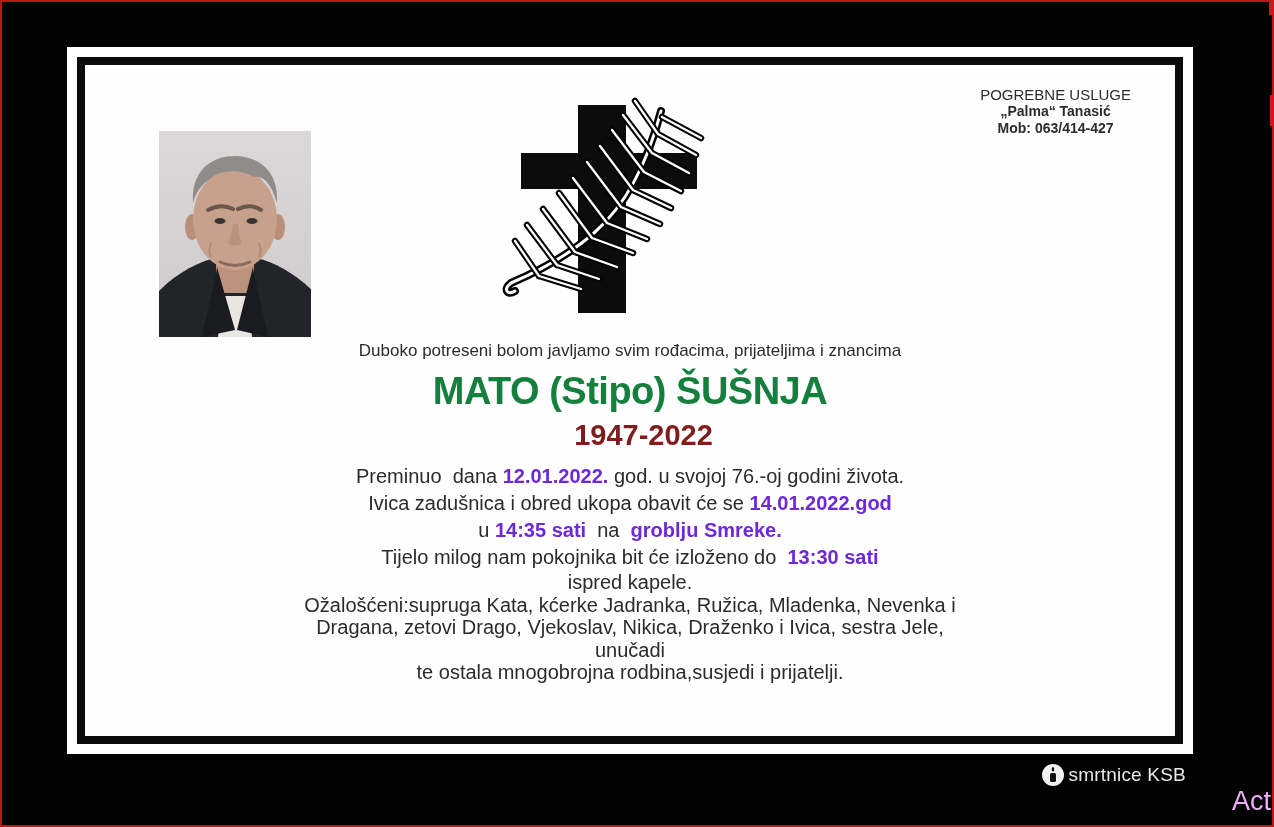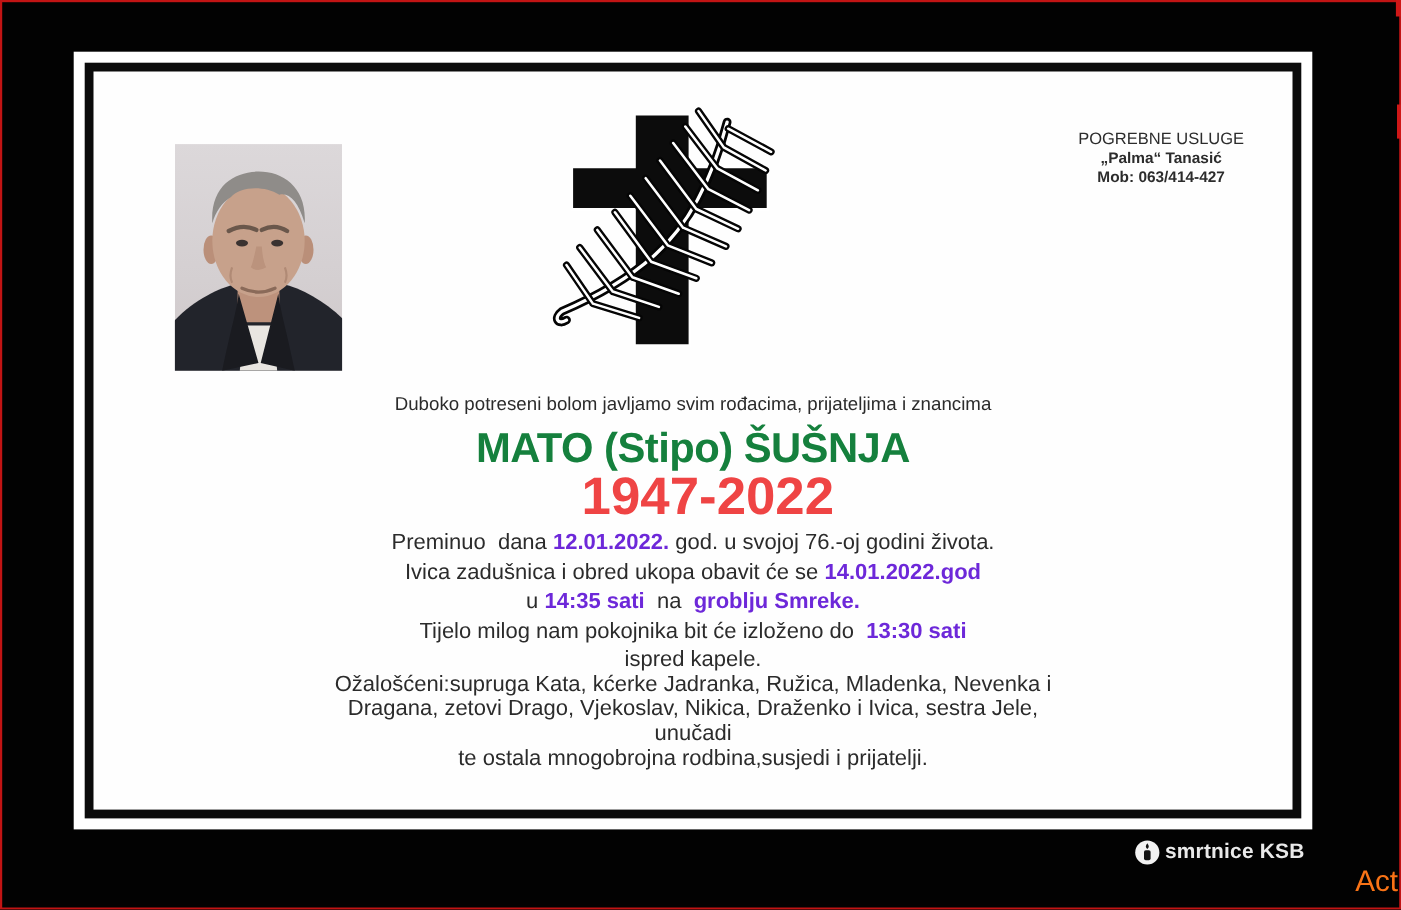--- a/index.html
+++ b/index.html
@@ -16,54 +16,54 @@
     position:absolute;left:67px;top:47px;width:1126px;height:707px;
     background:#ffffff;padding:10px;box-sizing:border-box;
   }
   .card-inner{
     position:relative;width:100%;height:100%;
     border:8px solid #0b0b0b;box-sizing:border-box;background:#fefefe;
   }
 
   .funeral-home{
     position:absolute;top:21px;right:44px;text-align:center;
-    color:#2c2c2c;line-height:17px;margin-top:32px;
+    color:#2c2c2c;line-height:17px;
   }
   .fh1{font-size:15px;}
   .fh2,.fh3{font-size:14px;font-weight:bold;}
 
   .photo{position:absolute;left:74px;top:66px;width:152px;height:206px;}
   .photo svg{display:block;}
 
   .cross{position:absolute;left:414px;top:28px;width:242px;height:232px;}
   .cross svg{display:block;}
 
   .text-area{
     position:absolute;left:0;right:0;top:268px;text-align:center;color:#2b2b2b;
   }
-  .announce{font-size:17px;line-height:35px;white-space:pre-wrap;margin-top:17px;}
+  .announce{font-size:17px;line-height:35px;white-space:pre-wrap;}
   .name{
     font-size:38px;font-weight:bold;color:#15803d;line-height:41px;
     margin-top:3px;letter-spacing:-0.5px;
   }
-  .years{font-size:48px;font-weight:bold;color:#ef4444;line-height:46px;margin-left:27px;}
+  .years{font-size:29px;font-weight:bold;color:#7f1d1d;line-height:46px;margin-left:27px;}
   .detail-block{margin-top:5px;font-size:20px;line-height:27px;}
   .detail-block span,.detail-block b{white-space:pre-wrap;}
   .detail-block b{color:#6d28d9;}
   .tail-block{font-size:20px;line-height:22.5px;}
 
   .brand{
     position:absolute;right:88px;top:763px;display:flex;align-items:center;
     gap:4px;z-index:5;
   }
   .brand-icon{width:24px;height:24px;display:inline-block;}
-  .brand-text{color:#e9e9e9;font-size:19px;letter-spacing:0.2px;font-weight:bold;}
+  .brand-text{color:#e9e9e9;font-size:19px;letter-spacing:0.2px;}
 
   .watermark{
-    position:absolute;right:3px;top:786px;color:#f97316;font-size:27px;
+    position:absolute;right:3px;top:786px;color:#f0abfc;font-size:27px;
     font-weight:300;z-index:5;
   }
 </style>
 </head>
 <body>
 
 <div class="screen">
 
   <div class="card">
     <div class="card-inner">

